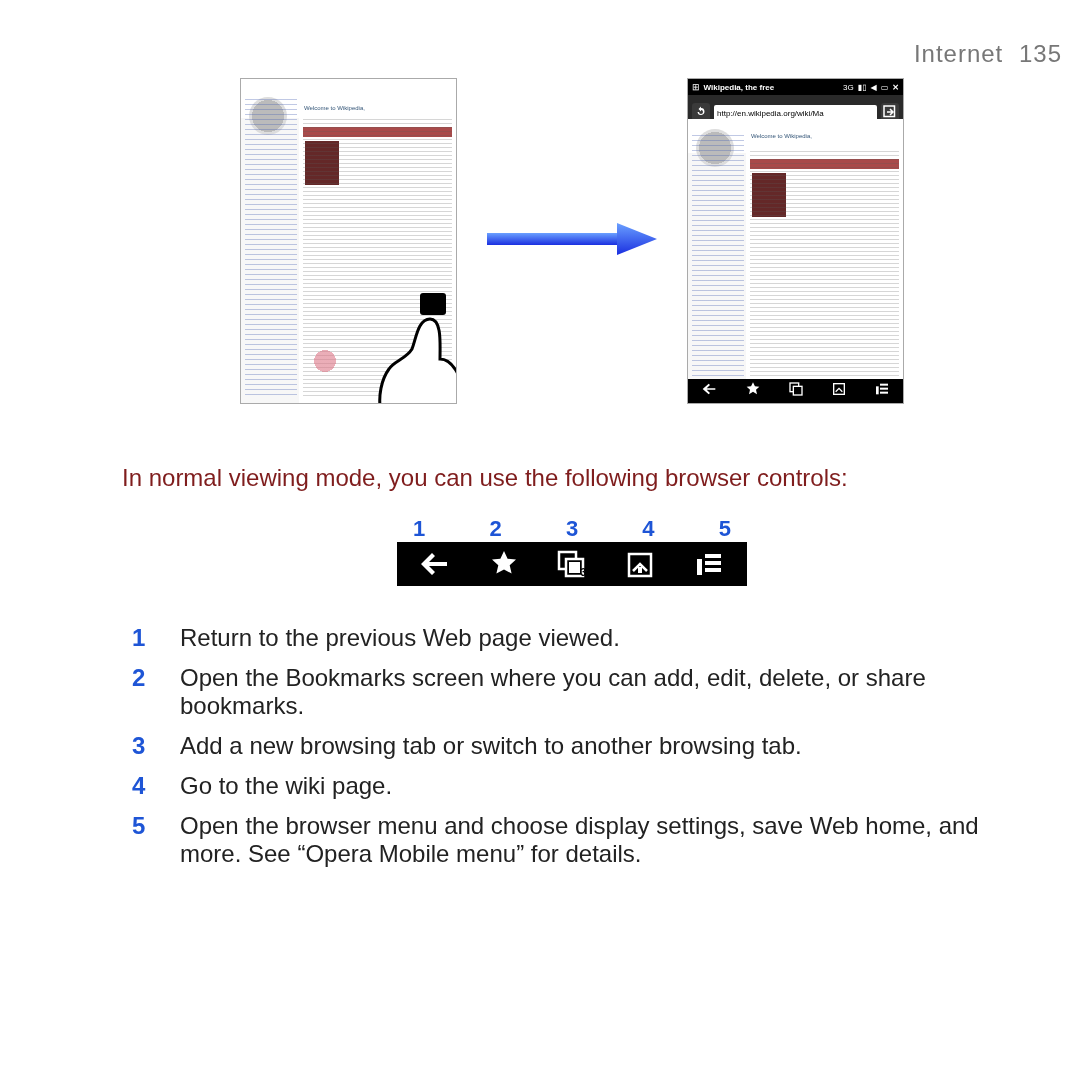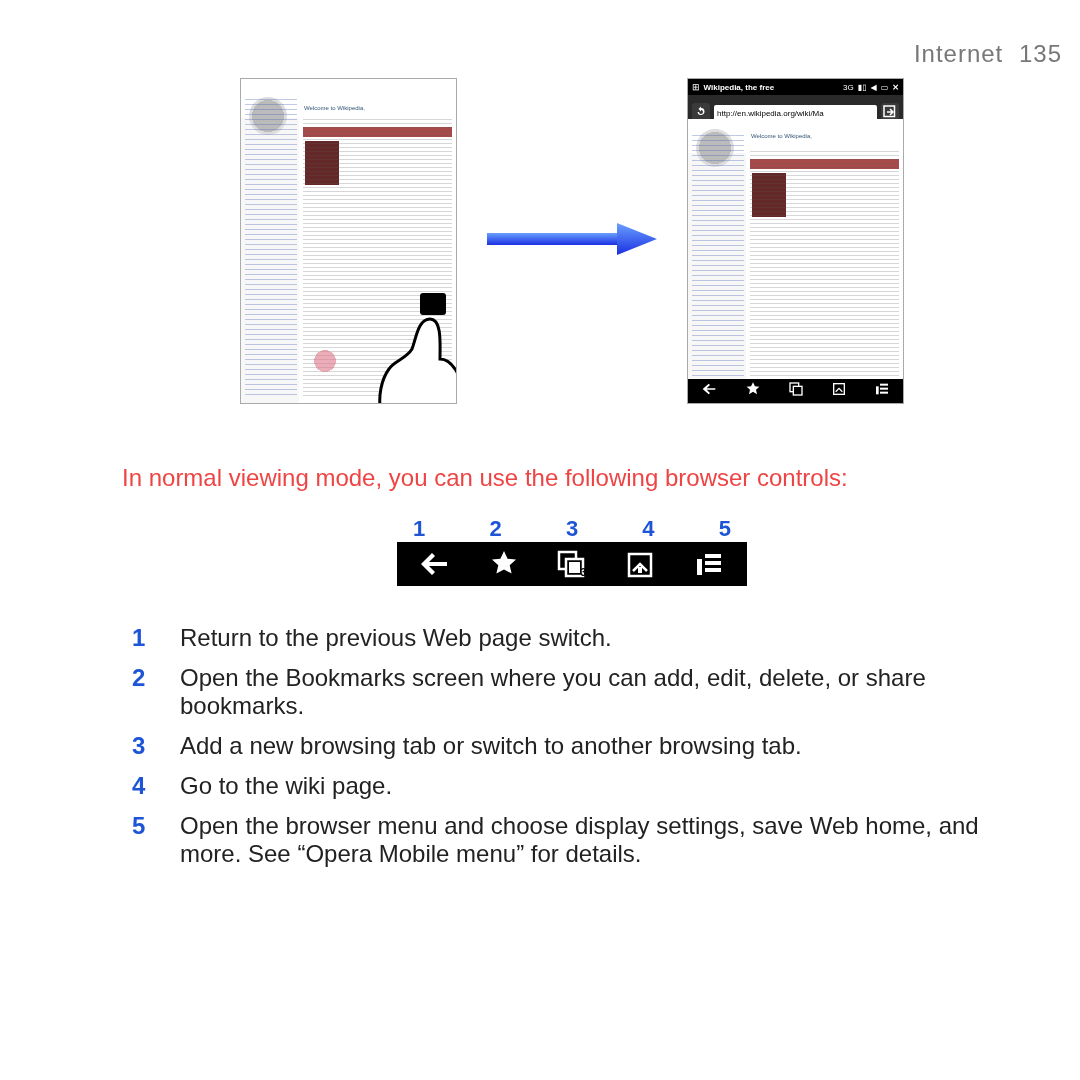--- a/index.html
+++ b/index.html
@@ -126,21 +126,21 @@
     position:absolute; left:0; right:0; bottom:0; height:24px;
     background:#000; display:flex; align-items:center; justify-content:space-around;
   }
   .pb-ico svg{width:16px;height:16px;}
 
   .arrow-blue svg { width: 170px; height: 40px; }
 
   .caption {
     margin-top: 60px;
     font-size: 24px;
-    color: #ef4444;
+    color: #7f1d1d;
     padding: 0 50px;
   }
 
   .toolbar-figure {
     margin: 24px auto 0 auto;
     width: 350px;
   }
   .toolbar-nums {
     display:flex; justify-content:space-between; padding:0 16px;
   }
@@ -313,21 +313,21 @@
             <rect x="4" y="10" width="5" height="16" fill="#fff"></rect>
           </svg>
       </div>
     </div>
   </div>
 
   <table class="legend">
     <tbody>
         <tr>
       <td class="num">1</td>
-      <td>Return to the previous Web page switch.</td>
+      <td>Return to the previous Web page viewed.</td>
     </tr>
     <tr>
       <td class="num">2</td>
       <td>Open the Bookmarks screen where you can add, edit, delete, or share bookmarks.</td>
     </tr>
     <tr>
       <td class="num">3</td>
       <td>Add a new browsing tab or switch to another browsing tab.</td>
     </tr>
     <tr>

